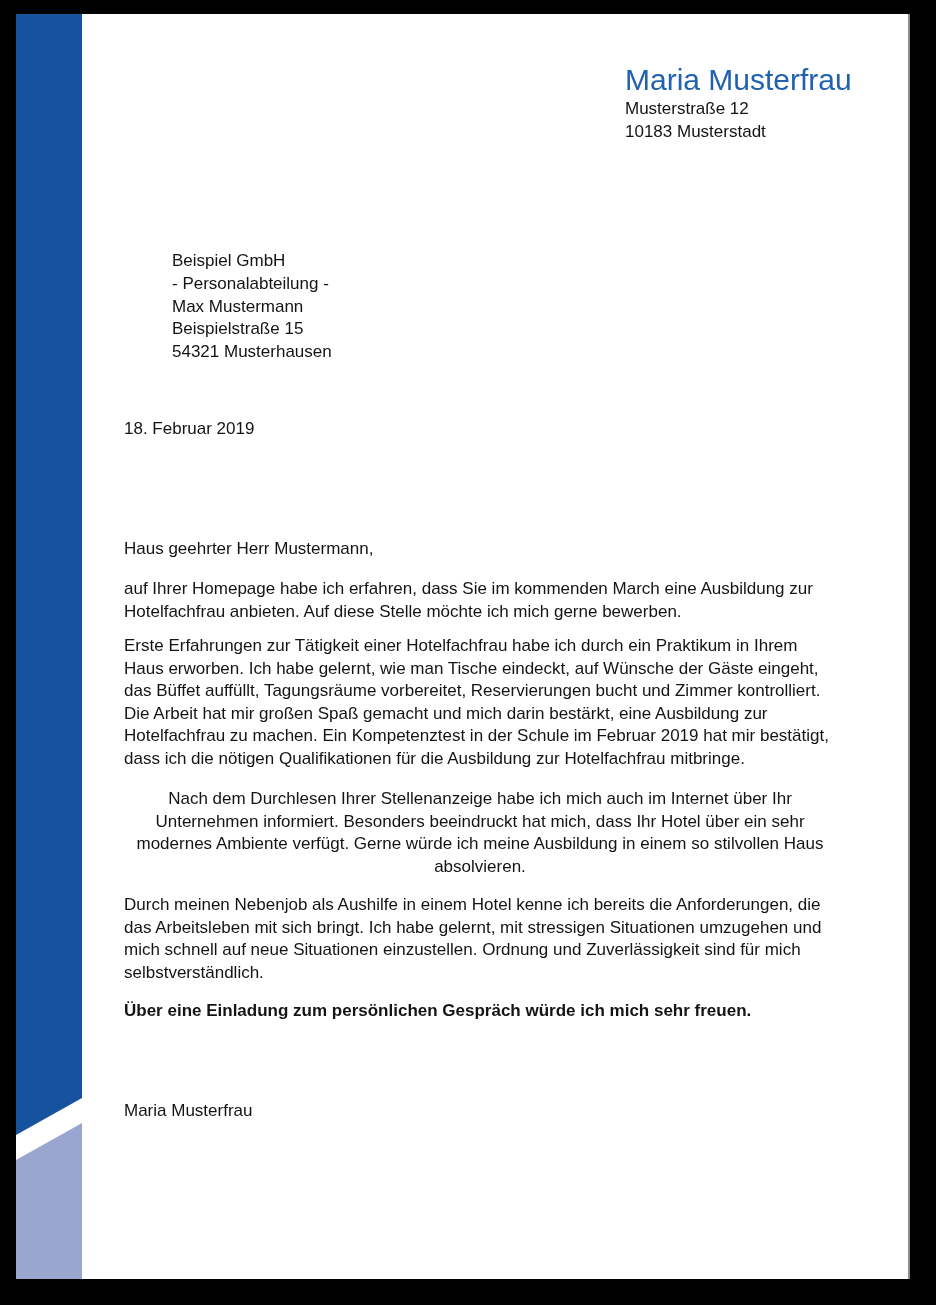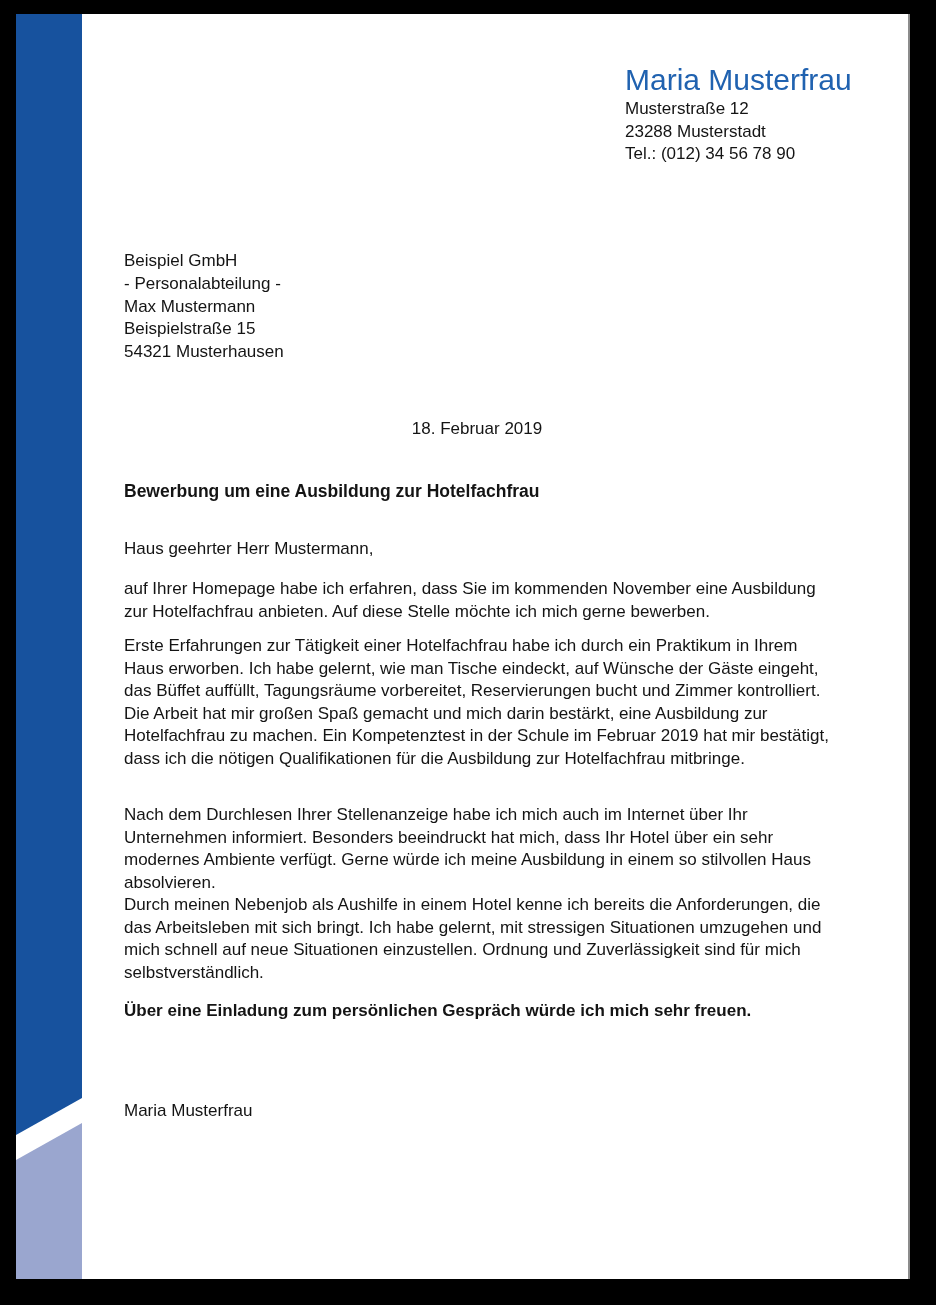--- a/index.html
+++ b/index.html
@@ -75,28 +75,29 @@
   
   .recipient {
     position: absolute;
     left: 108px;
     top: 236px;
   }
   .recipient-line {
     font-size: 17px;
     line-height: 22.8px;
     white-space: nowrap;
+    margin-left: 48px;
   }
   
   .date-line {
     position: absolute;
     left: 108px;
     top: 404px;
     width: 706px;
-    text-align: center;
+    text-align: left;
     font-size: 17px;
     line-height: 22.6px;
   }
   
   .subject {
     position: absolute;
     left: 108px;
     top: 466px;
     width: 712px;
     font-size: 17.5px;
@@ -107,59 +108,57 @@
   .salutation, .para, .closing, .signature {
     position: absolute;
     left: 108px;
     width: 712px;
     font-size: 17px;
     line-height: 22.6px;
   }
   .salutation { top: 524px; }
   .para-1 { top: 564px; }
   .para-2 { top: 621px; }
-  .para-3 { top: 790px; }
+  .para-3 { top: 774px; text-align: center; }
   .para-4 { top: 880px; }
   .para-5 { top: 986px; font-weight: bold; }
   .closing { top: 1023px; }
   .signature { top: 1086px; }
 </style>
 </head>
 <body>
 
 <div class="frame">
   <div class="paper">
 
     <div class="stripe">
       <div class="stripe-dark"></div>
       <div class="stripe-light"></div>
     </div>
 
     <div class="sender">
       <div class="sender-name">Maria Musterfrau</div>
       <div class="sender-line">Musterstraße 12</div>
-      <div class="sender-line">23288 Musterstadt</div>
-      <div class="sender-line">Tel.: (012) 34 56 78 90</div>
+      <div class="sender-line">10183 Musterstadt</div>
     </div>
 
     <div class="recipient">
       <div class="recipient-line">Beispiel GmbH</div>
       <div class="recipient-line">- Personalabteilung -</div>
       <div class="recipient-line">Max Mustermann</div>
       <div class="recipient-line">Beispielstraße 15</div>
       <div class="recipient-line">54321 Musterhausen</div>
     </div>
 
     <div class="date-line">18. Februar 2019</div>
 
-    <div class="subject">Bewerbung um eine Ausbildung zur Hotelfachfrau</div>
 
     <div class="salutation">Haus geehrter Herr Mustermann,</div>
 
-    <p class="para para-1">auf Ihrer Homepage habe ich erfahren, dass Sie im kommenden November eine Ausbildung zur Hotelfachfrau anbieten. Auf diese Stelle möchte ich mich gerne bewerben.</p>
+    <p class="para para-1">auf Ihrer Homepage habe ich erfahren, dass Sie im kommenden March eine Ausbildung zur Hotelfachfrau anbieten. Auf diese Stelle möchte ich mich gerne bewerben.</p>
     <p class="para para-2">Erste Erfahrungen zur Tätigkeit einer Hotelfachfrau habe ich durch ein Praktikum in Ihrem Haus erworben. Ich habe gelernt, wie man Tische eindeckt, auf Wünsche der Gäste eingeht, das Büffet auffüllt, Tagungsräume vorbereitet, Reservierungen bucht und Zimmer kontrolliert. Die Arbeit hat mir großen Spaß gemacht und mich darin bestärkt, eine Ausbildung zur Hotelfachfrau zu machen. Ein Kompetenztest in der Schule im Februar 2019 hat mir bestätigt, dass ich die nötigen Qualifikationen für die Ausbildung zur Hotelfachfrau mitbringe.</p>
     <p class="para para-3">Nach dem Durchlesen Ihrer Stellenanzeige habe ich mich auch im Internet über Ihr Unternehmen informiert. Besonders beeindruckt hat mich, dass Ihr Hotel über ein sehr modernes Ambiente verfügt. Gerne würde ich meine Ausbildung in einem so stilvollen Haus absolvieren.</p>
     <p class="para para-4">Durch meinen Nebenjob als Aushilfe in einem Hotel kenne ich bereits die Anforderungen, die das Arbeitsleben mit sich bringt. Ich habe gelernt, mit stressigen Situationen umzugehen und mich schnell auf neue Situationen einzustellen. Ordnung und Zuverlässigkeit sind für mich selbstverständlich.</p>
     <p class="para para-5">Über eine Einladung zum persönlichen Gespräch würde ich mich sehr freuen.</p>
 
     <div class="signature">Maria Musterfrau</div>
 
   </div>
 </div>
 

